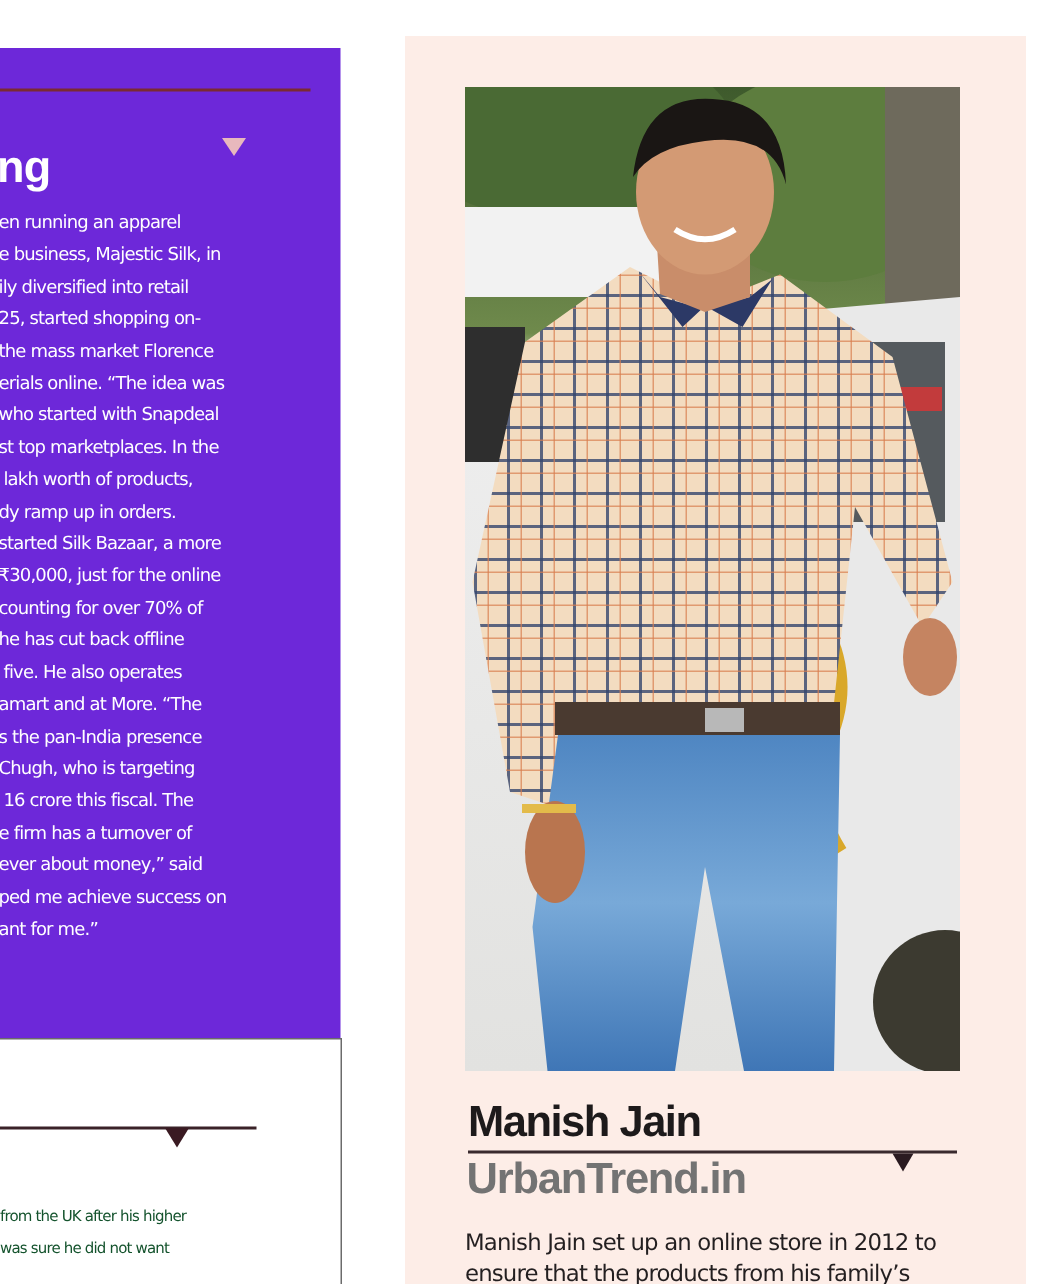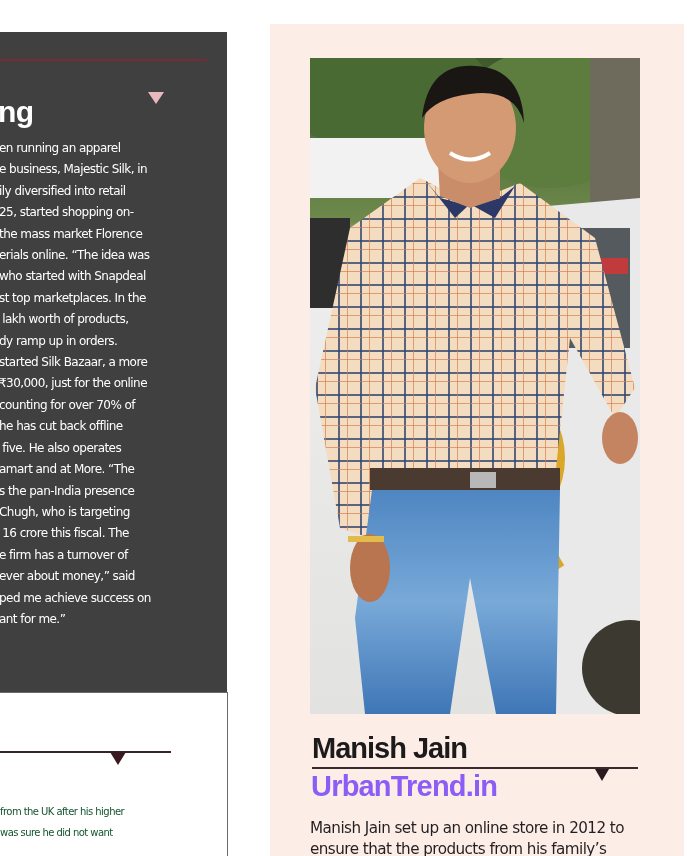--- a/index.html
+++ b/index.html
@@ -4,21 +4,21 @@
 <style>
   html, body { margin:0; padding:0; }
   body {
     width:700px; height:856px; position:relative; overflow:hidden;
     background:#ffffff;
     font-family:"Liberation Sans", "DejaVu Sans", sans-serif;
   }
   
   .dark-box {
     position:absolute; left:0; top:32px; width:227px; height:792px;
-    background:#404040; overflow:hidden;
+    background:#6d28d9; overflow:hidden;
   }
   .dark-box .rule {
     position:absolute; left:0; top:91px; width:207px; height:2px; background:#7a2a32;
     transform:translateY(-32px);
   }
   .dark-box .arrow {
     position:absolute; left:148px; top:60px; width:0; height:0;
     border-left:8px solid transparent; border-right:8px solid transparent;
     border-top:12px solid #e8b8bd;
   }
@@ -65,21 +65,21 @@
   }
   .profile .rule {
     position:absolute; left:42px; top:743px; width:326px; height:1.5px; background:#3a2a2e;
   }
   .profile .arrow {
     position:absolute; left:325px; top:745px; width:0; height:0;
     border-left:7px solid transparent; border-right:7px solid transparent;
     border-top:12px solid #2a1a20;
   }
   .profile .company {
-    position:absolute; left:41px; top:744px; color:#8b5cf6;
+    position:absolute; left:41px; top:744px; color:#737373;
     font-weight:bold; font-size:29px; letter-spacing:-0.8px; line-height:36px;
   }
   .profile .body {
     position:absolute; left:40px; top:794px; color:#231f20;
     font-size:15.2px; line-height:21.4px; white-space:pre;
     font-family:"DejaVu Sans", sans-serif; letter-spacing:-0.55px;
   }
 </style>
 </head>
 <body>

